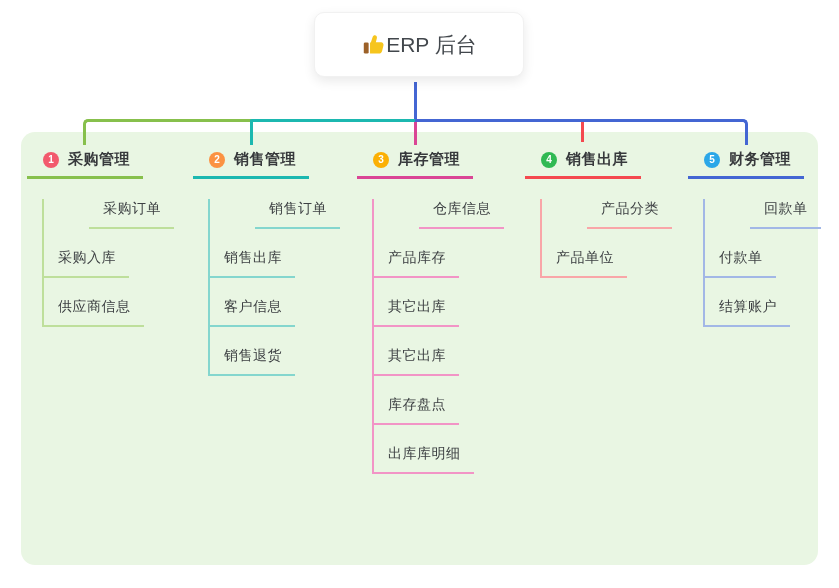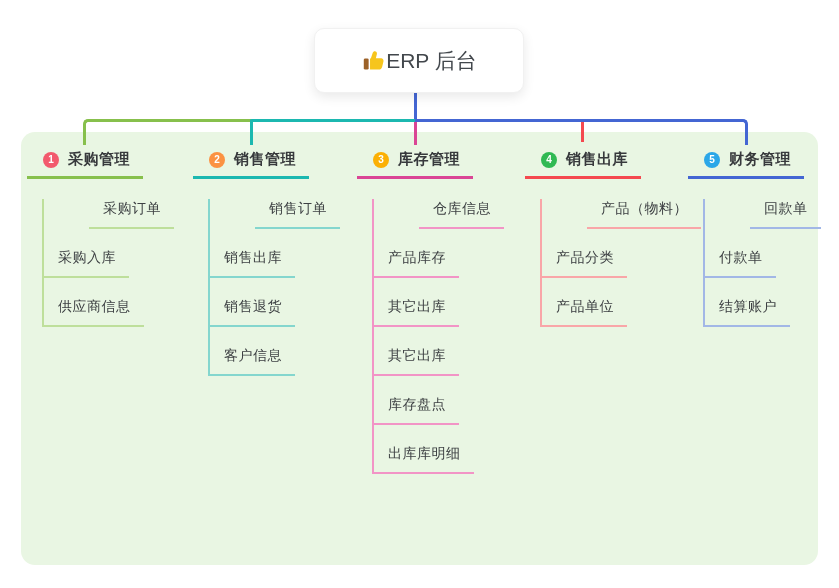--- a/index.html
+++ b/index.html
@@ -5,21 +5,21 @@
   html,body { margin:0; padding:0; background:#ffffff; }
   .stage {
     position:relative; width:839px; height:588px; background:#ffffff;
     font-family:"Liberation Sans","DejaVu Sans",sans-serif; overflow:hidden;
   }
   .panel {
     position:absolute; left:21px; top:132px; width:797px; height:433px;
     border-radius:14px;
   }
   .root-card {
-    position:absolute; left:314px; top:28px; width:208px; height:63px;
+    position:absolute; left:314px; top:12px; width:208px; height:63px;
     background:#ffffff; border:1px solid #f1f1f1; border-radius:10px;
     box-shadow:0 4px 12px rgba(0,0,0,.09);
     display:flex; align-items:center; justify-content:center; 
     font-size:21px; color:#42474c; cursor:default;
   }
   .trunk { position:absolute; left:414px; top:82px; width:3px; height:37px; }
   .seg { position:absolute; top:119px; height:26px; box-sizing:border-box; }
   .seg-1 { left:83px;  width:168px; border-top:3px solid; border-left:3px solid;  border-top-left-radius:5px; }
   .seg-2 { left:250px; width:165px; border-top:3px solid; border-left:3px solid;  border-top-left-radius:2px; }
   .seg-3 { left:415px; width:333px; border-top:3px solid; border-right:3px solid; border-top-right-radius:5px; }
@@ -92,22 +92,22 @@
         </div>
   </div>
       <div class="branch" style="left: 193px; --main: #1cb8b0; --light: #84d6ce; --badge: #fb9242;">
     <div class="branch-header">
       <span class="badge">2</span>
       <span class="branch-label">销售管理</span>
     </div>
     <div class="children">
           <div class="child">销售订单</div>
           <div class="child">销售出库</div>
+          <div class="child">客户信息</div>
           <div class="child">销售退货</div>
-          <div class="child">客户信息</div>
         </div>
   </div>
       <div class="branch" style="left: 357px; --main: #da4595; --light: #f294c6; --badge: #fbb004;">
     <div class="branch-header">
       <span class="badge">3</span>
       <span class="branch-label">库存管理</span>
     </div>
     <div class="children">
           <div class="child">仓库信息</div>
           <div class="child">产品库存</div>
@@ -116,21 +116,20 @@
           <div class="child">库存盘点</div>
           <div class="child">出库库明细</div>
         </div>
   </div>
       <div class="branch" style="left: 525px; --main: #f4494f; --light: #f9a6a8; --badge: #30b953;">
     <div class="branch-header">
       <span class="badge">4</span>
       <span class="branch-label">销售出库</span>
     </div>
     <div class="children">
-          <div class="child">产品（物料）</div>
           <div class="child">产品分类</div>
           <div class="child">产品单位</div>
         </div>
   </div>
       <div class="branch" style="left: 688px; --main: #4466d3; --light: #a2b7e6; --badge: #2ba7e8;">
     <div class="branch-header">
       <span class="badge">5</span>
       <span class="branch-label">财务管理</span>
     </div>
     <div class="children">

